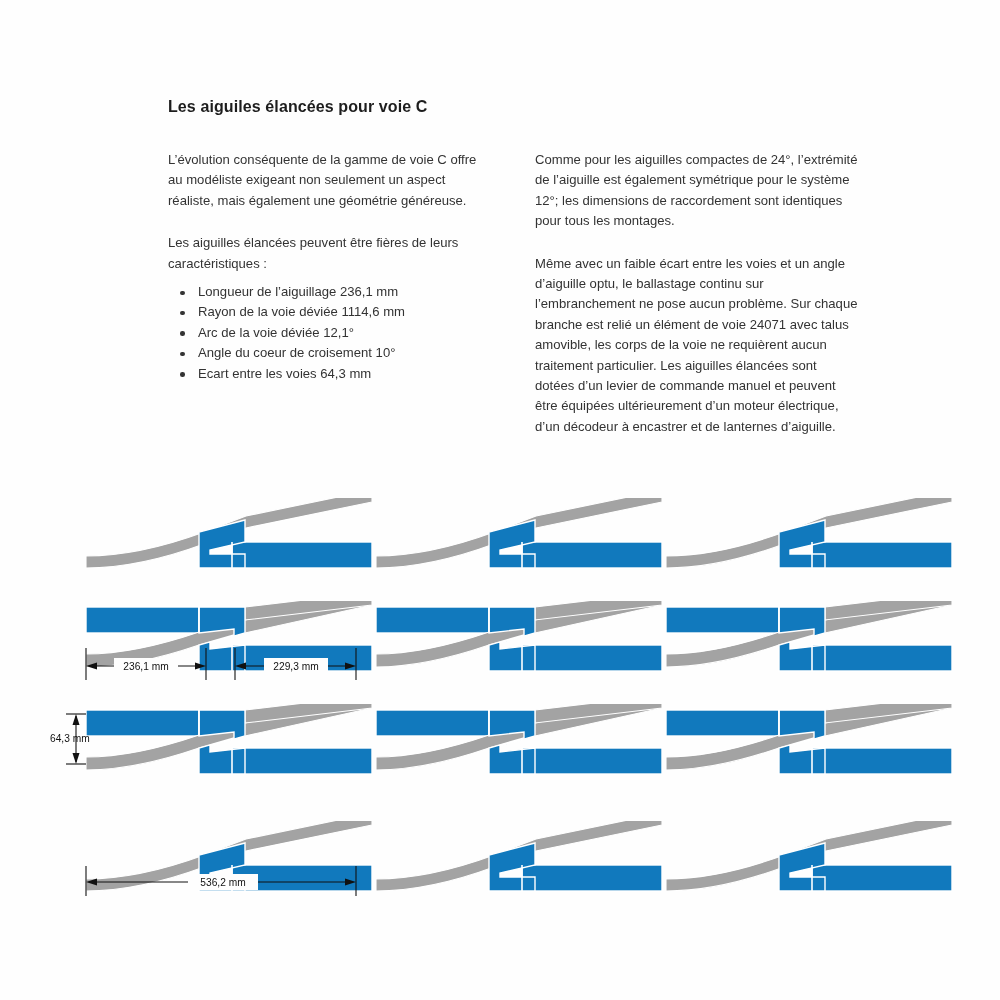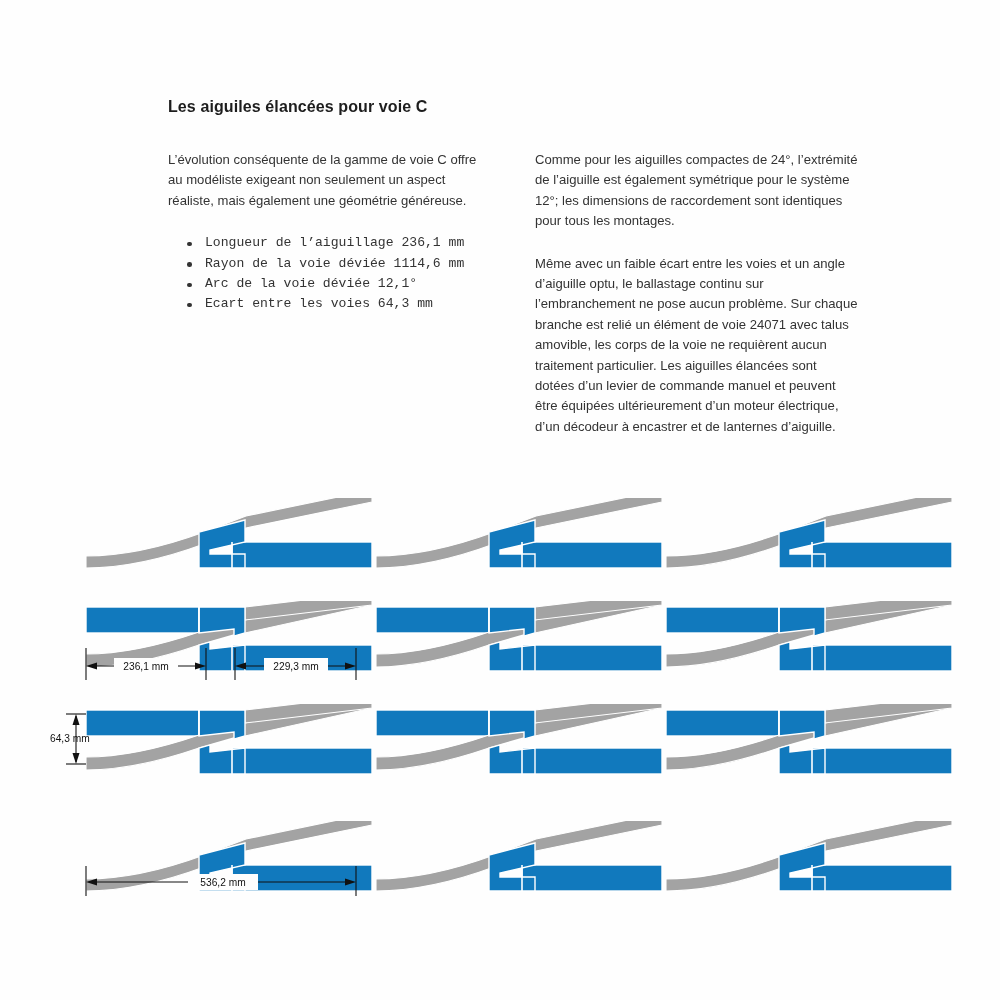--- a/index.html
+++ b/index.html
@@ -34,23 +34,22 @@
   .col{width:325px;}
   .col p{
     margin:0 0 22px 0;
     font-size:13.1px;
     line-height:20.4px;
     color:#333;
   }
   .col p.tight{margin-bottom:2px;}
   ul.feature-list{
     list-style:none;
-    margin:15px;
+    margin:8px;
     padding:0;
-    font-family:Liberation Mono, monospace;
   }
   ul.feature-list li{
     position:relative;
     padding-left:22px;
     font-size:13.1px;
     line-height:20.4px;
     color:#333;
   }
   ul.feature-list li .bullet{
     position:absolute;
@@ -97,33 +96,38 @@
 
   <div class="text-area">
 
     <h1 class="doc-title">Les aiguiles élancées pour voie C</h1>
 
     <div class="cols">
 
       <div class="col">
         <p>L’évolution conséquente de la gamme de voie C offre au modéliste exigeant non seulement un aspect réaliste, mais également une géométrie généreuse.</p>
 
+        <p class="tight">Les aiguilles élancées peuvent être fières de leurs caractéristiques :</p>
 
         <ul class="feature-list">
           <li>
             <span class="bullet"></span>
             <span>Longueur de l’aiguillage 236,1 mm</span>
           </li>
           <li>
             <span class="bullet"></span>
             <span>Rayon de la voie déviée 1114,6 mm</span>
           </li>
           <li>
             <span class="bullet"></span>
             <span>Arc de la voie déviée 12,1°</span>
+          </li>
+          <li>
+            <span class="bullet"></span>
+            <span>Angle du coeur de croisement 10°</span>
           </li>
           <li>
             <span class="bullet"></span>
             <span>Ecart entre les voies 64,3 mm</span>
           </li>
         </ul>
       </div>
 
       <div class="col">
         <p>Comme pour les aiguilles compactes de 24°, l’extrémité de l’aiguille est également symétrique pour le système 12°; les dimensions de raccordement sont identiques pour tous les montages.</p>

